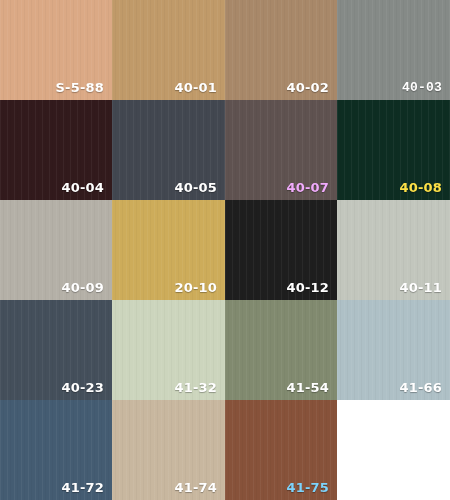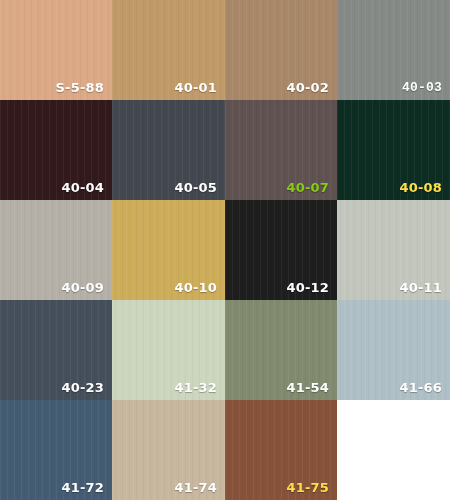--- a/index.html
+++ b/index.html
@@ -83,33 +83,33 @@
     <div class="swatch" style="background-color: rgb(50, 26, 28);">
       <span class="texture"></span>
       <span class="swatch-label" style="color: rgb(255, 255, 255);">40-04</span>
     </div>
     <div class="swatch" style="background-color: rgb(66, 71, 80);">
       <span class="texture"></span>
       <span class="swatch-label" style="color: rgb(255, 255, 255);">40-05</span>
     </div>
     <div class="swatch" style="background-color: rgb(95, 82, 80);">
       <span class="texture"></span>
-      <span class="swatch-label" style="color: #84cc16;">40-07</span>
+      <span class="swatch-label" style="color: #f0abfc;">40-07</span>
     </div>
     <div class="swatch" style="background-color: rgb(13, 45, 34);">
       <span class="texture"></span>
       <span class="swatch-label" style="color: #fde047;">40-08</span>
     </div>
     <div class="swatch" style="background-color: rgb(180, 176, 167);">
       <span class="texture"></span>
       <span class="swatch-label" style="color: rgb(255, 255, 255);">40-09</span>
     </div>
     <div class="swatch" style="background-color: rgb(205, 172, 90);">
       <span class="texture"></span>
-      <span class="swatch-label" style="color: rgb(255, 255, 255);">40-10</span>
+      <span class="swatch-label" style="color: rgb(255, 255, 255);">20-10</span>
     </div>
     <div class="swatch" style="background-color: rgb(30, 30, 30);">
       <span class="texture"></span>
       <span class="swatch-label" style="color: rgb(255, 255, 255);">40-12</span>
     </div>
     <div class="swatch" style="background-color: rgb(194, 198, 189);">
       <span class="texture"></span>
       <span class="swatch-label" style="color: rgb(255, 255, 255);">40-11</span>
     </div>
     <div class="swatch" style="background-color: rgb(68, 79, 91);">
@@ -131,15 +131,15 @@
     <div class="swatch" style="background-color: rgb(68, 92, 114);">
       <span class="texture"></span>
       <span class="swatch-label" style="color: rgb(255, 255, 255);">41-72</span>
     </div>
     <div class="swatch" style="background-color: rgb(200, 183, 159);">
       <span class="texture"></span>
       <span class="swatch-label" style="color: rgb(255, 255, 255);">41-74</span>
     </div>
     <div class="swatch" style="background-color: rgb(135, 82, 58);">
       <span class="texture"></span>
-      <span class="swatch-label" style="color: #fde047;">41-75</span>
+      <span class="swatch-label" style="color: #7dd3fc;">41-75</span>
     </div>
   </div>
 
 </body></html>

